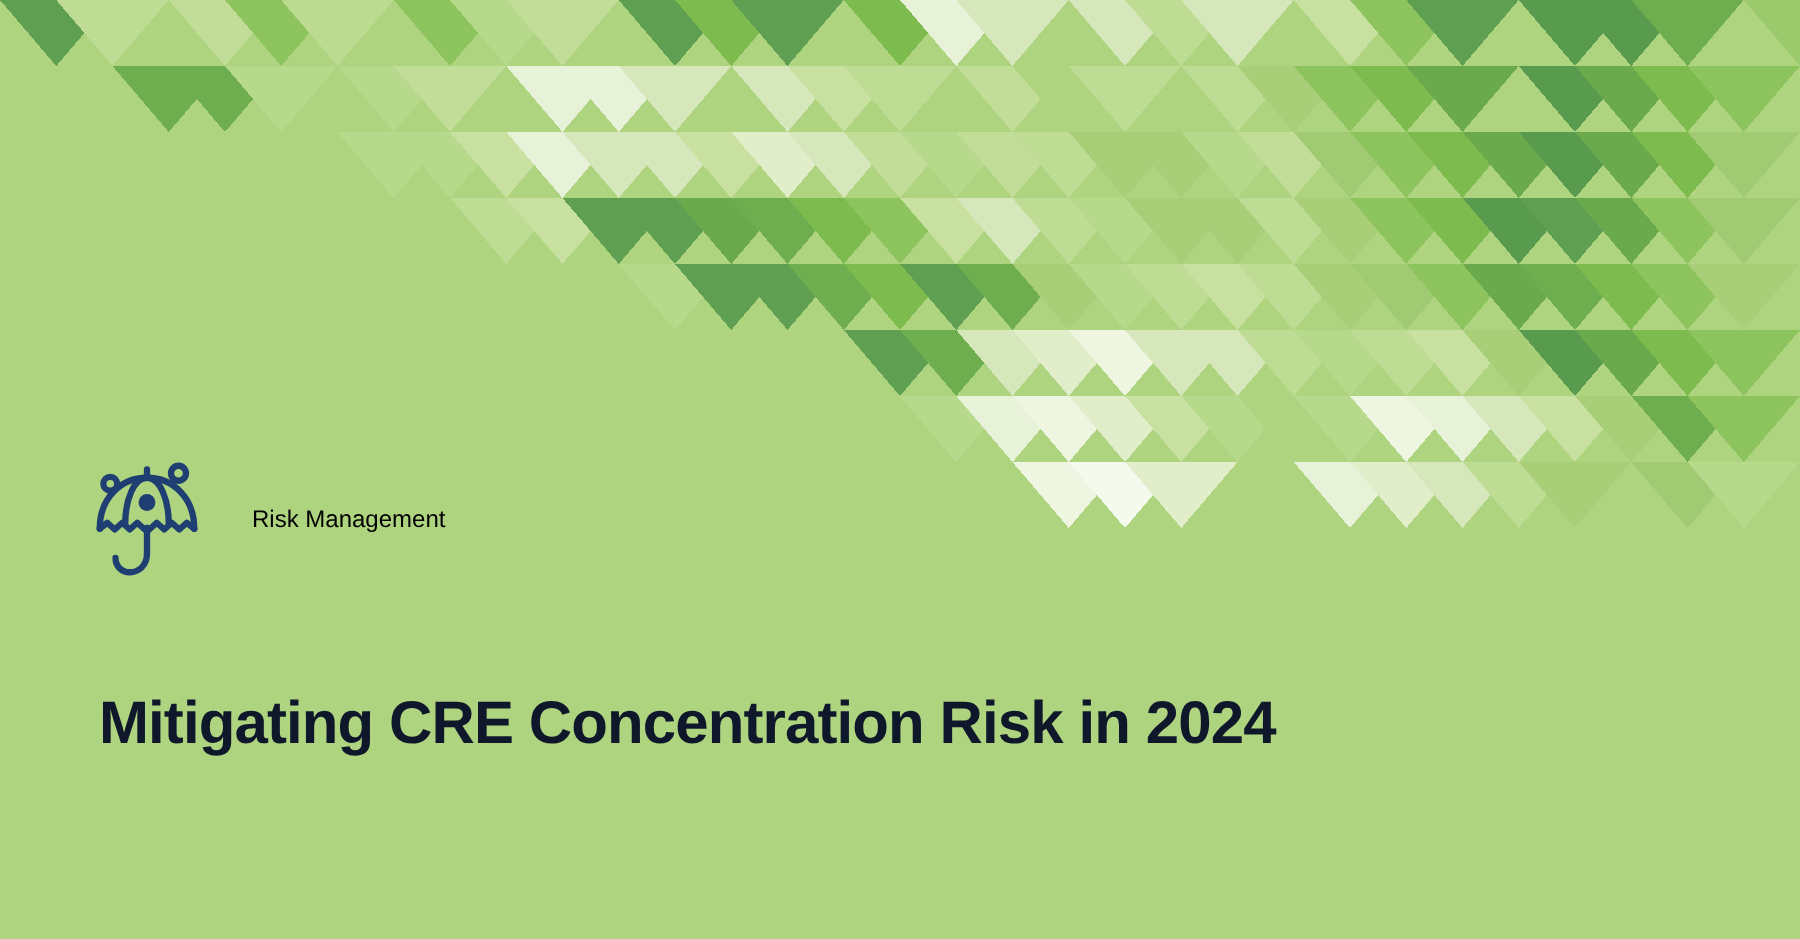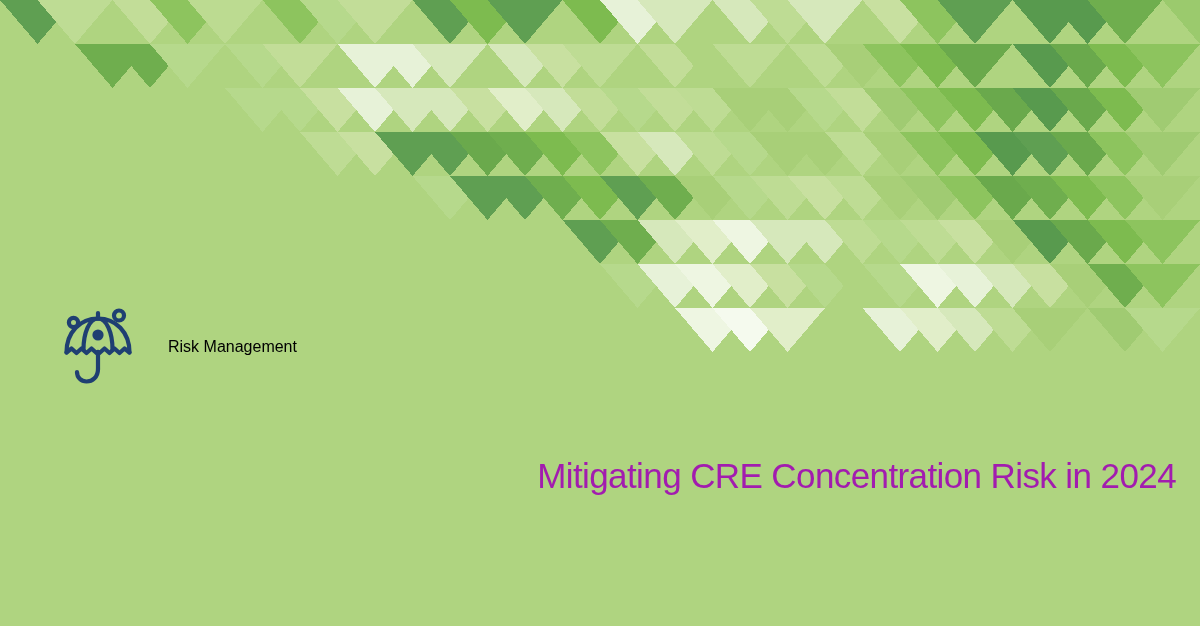--- a/index.html
+++ b/index.html
@@ -8,21 +8,20 @@
   }
   body {
     font-family: "Liberation Sans", sans-serif;
   }
   .banner {
     position: relative;
     width: 1200px;
     height: 626px;
     overflow: hidden;
     background: #afd480;
-    text-align: right;
   }
   .pattern-layer {
     position: absolute;
     left: 0;
     top: 0;
     width: 1200px;
     height: 626px;
     pointer-events: none;
   }
   .content {
@@ -44,23 +43,23 @@
     width: 84px;
     height: 84px;
     display: block;
     flex: 0 0 auto;
   }
   .headline {
     position: absolute;
     left: 66px;
     top: 432px;
     width: 1110px;
-    color: #a21caf;
-    font-size: 35px;
-    font-weight: normal;
+    color: #0f172a;
+    font-size: 40px;
+    font-weight: bold;
     letter-spacing: -0.6px;
     line-height: 1.18;
     white-space: nowrap;
   }
 </style>
 </head>
 <body>
 
 <div class="banner">
 

